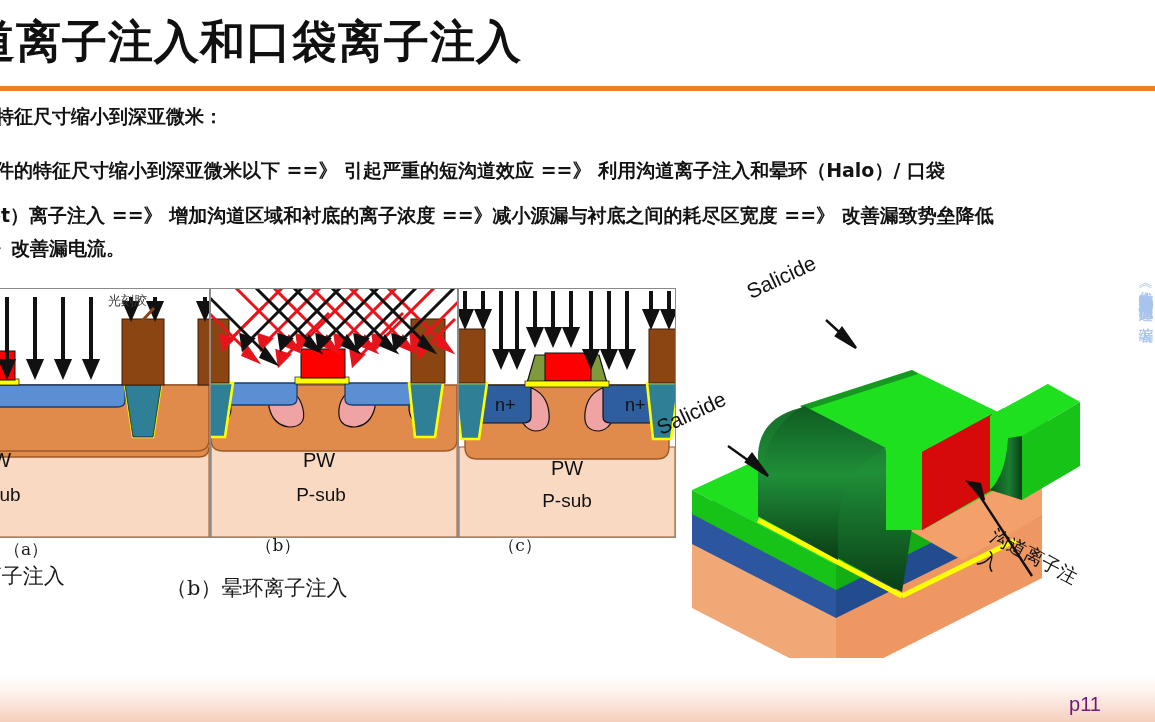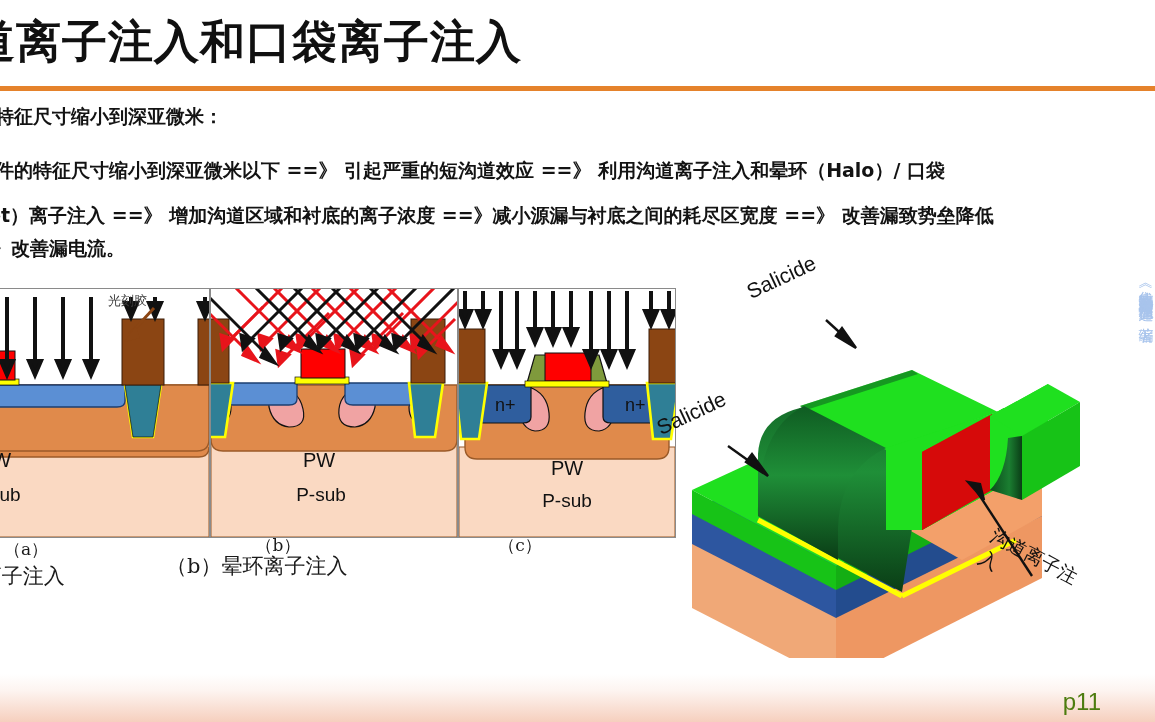--- a/index.html
+++ b/index.html
@@ -47,21 +47,21 @@
     font-size:17px;color:#1a1a1a;text-align:center;
   }
   .cap-text{
     position:absolute;font-family:"DejaVu Serif","Liberation Serif",serif;
     font-size:21px;color:#1a1a1a;white-space:nowrap;
   }
   #cap-a-letter{left:-34px;top:538px;width:120px;}
   #cap-b-letter{left:218px;top:534px;width:120px;}
   #cap-c-letter{left:460px;top:534px;width:120px;}
   #cap-a-text{left:-36px;top:562px;}
-  #cap-b-text{left:166px;top:552px;}
+  #cap-b-text{left:166px;top:574px;}
   #cap-c-text{left:396px;top:560px;}
 
   
   #resist-label{
     position:absolute;left:108px;top:292px;font-size:13px;color:#3c3c3c;
     font-family:"DejaVu Serif","Liberation Serif",serif;white-space:nowrap;
   }
 
   
   #figure-right{position:absolute;left:650px;top:278px;width:450px;height:380px;}
@@ -88,21 +88,21 @@
   }
 
   
   #footer-band{
     position:absolute;left:0;bottom:0;width:1155px;height:48px;
     background:linear-gradient(to bottom,#ffffff 0%,#fdf4f0 35%,#f6cfbe 100%);
   }
   #page-number{
     position:absolute;right:54px;bottom:6px;
     font-family:"Liberation Sans","DejaVu Sans",sans-serif;
-    font-size:24px;color:#4d7c0f;
+    font-size:20px;color:#701a75;
   }
   svg{display:block;}
 </style>
 </head>
 <body>
 
 <div class="slide">
 
   <div id="slide-title">道离子注入和口袋离子注入</div>
   <div id="title-rule"></div>

